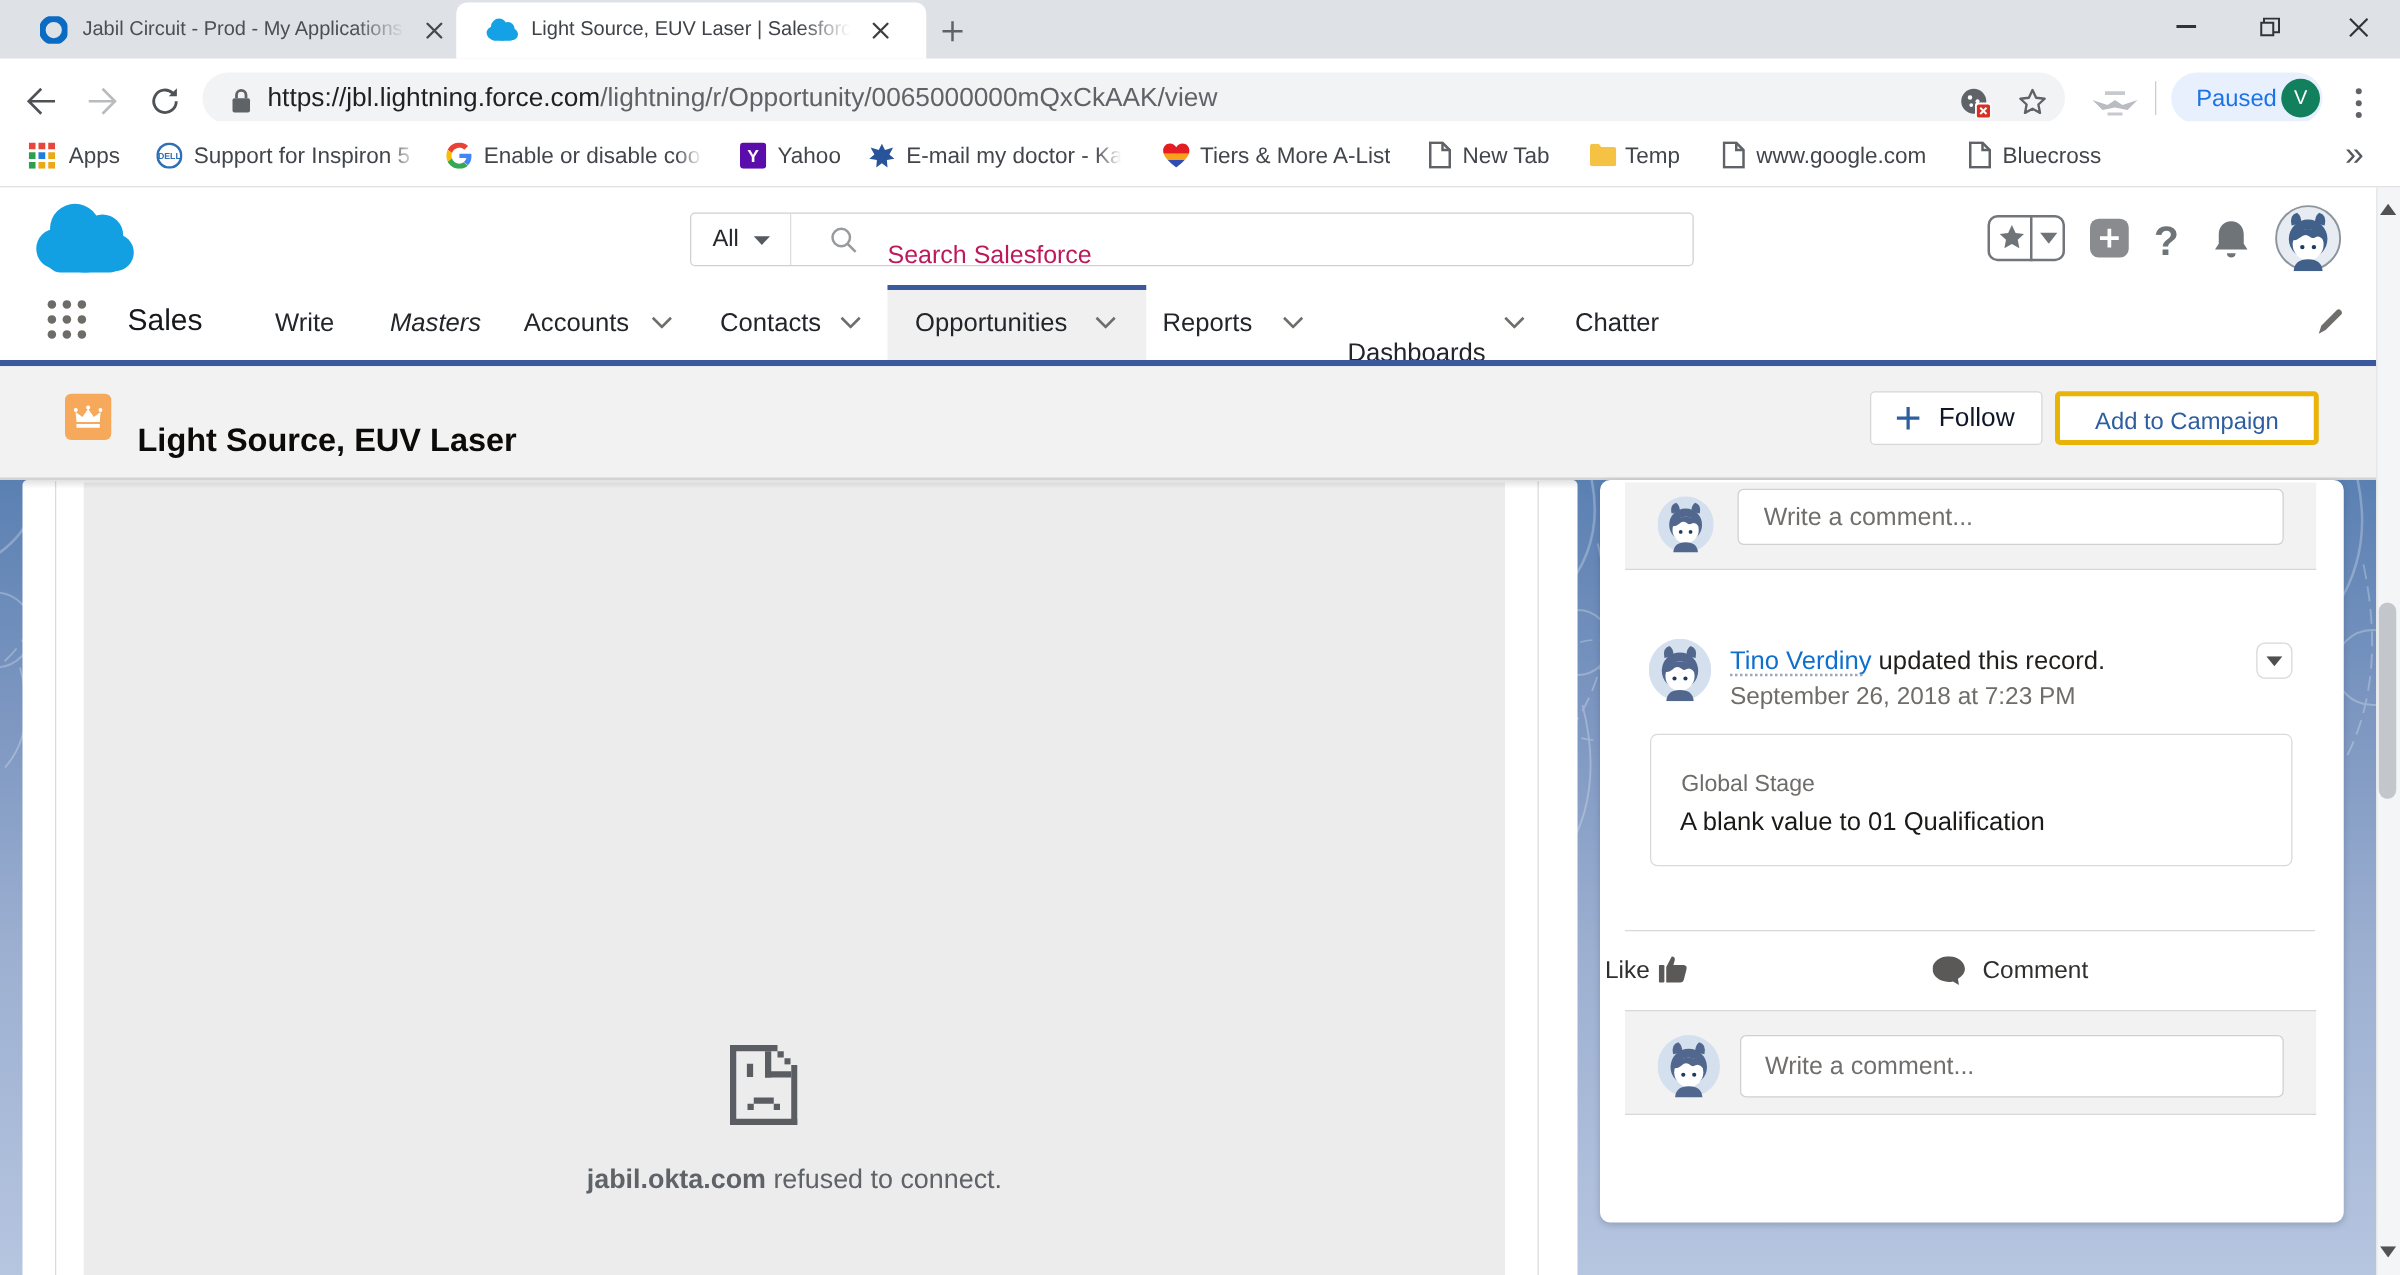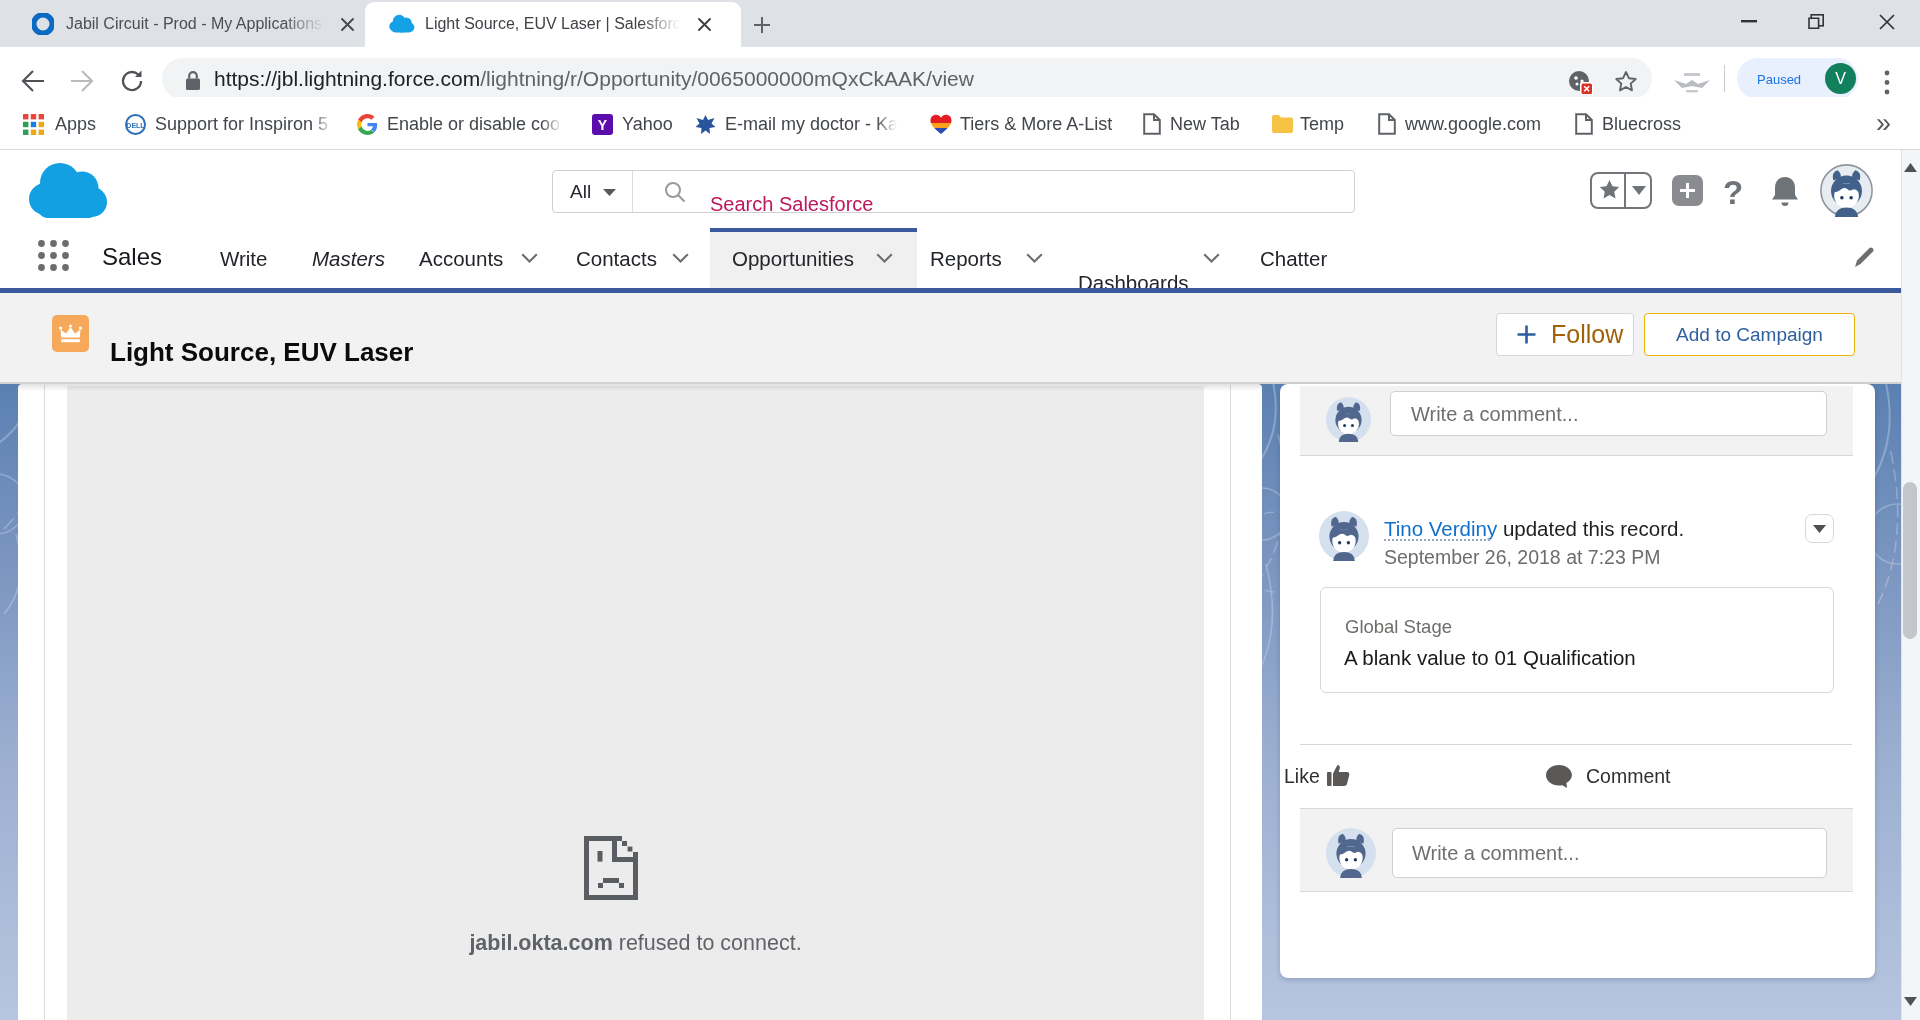--- a/index.html
+++ b/index.html
@@ -93,21 +93,21 @@
 
   <svg class="abs" style="left:1672px;top:72px;" width="40" height="22" viewBox="0 0 40 22">
     <path d="M2 8 L14 12 L20 8 L26 12 L38 8 L30 16 L20 14 L10 16 Z" fill="#b9bdc2"></path>
     <rect x="12" y="1" width="16" height="3" fill="#c6cacf"></rect>
     <rect x="14" y="18" width="12" height="2.4" fill="#c6cacf"></rect>
   </svg>
 
   <div class="abs" style="left:1724px;top:65px;width:1px;height:27px;background:#c9ccd0;"></div>
 
   <div class="abs" style="left:1737px;top:58px;width:121px;height:41px;background:#e8f0fe;border-radius:21px;"></div>
-  <div class="abs" style="left:1757px;top:68px;height:23px;font-size:13px;line-height:23px;color:#1a73e8;">Paused</div>
+  <div class="abs" style="left:1757px;top:68px;height:23px;font-size:19px;line-height:23px;color:#1a73e8;">Paused</div>
   <div class="abs" style="left:1825px;top:63px;width:31px;height:31px;border-radius:50%;background:#12805c;color:#fff;font-size:16px;line-height:31px;text-align:center;">V</div>
 
   <svg class="abs" style="left:1883px;top:68px;" width="8" height="30" viewBox="0 0 8 30">
     <circle cx="4" cy="5" r="2.4" fill="#5f6368"></circle>
       <circle cx="4" cy="14.5" r="2.4" fill="#5f6368"></circle>
       <circle cx="4" cy="24" r="2.4" fill="#5f6368"></circle>
   </svg>
 
   <div class="abs" style="left:0;top:97px;width:1920px;height:52px;background:#fff;"></div>
   <div class="abs" style="left:0;top:149px;width:1920px;height:1px;background:#d7d8da;"></div>
@@ -301,22 +301,22 @@
       <circle cx="1.6" cy="4" r="1.6"></circle>
         <circle cx="11.5" cy="2" r="1.6"></circle>
         <circle cx="21.4" cy="4" r="1.6"></circle>
     </g>
   </svg>
   <div class="abs" style="left:110px;top:321px;height:30px;font-size:26px;font-weight:bold;color:#0c0b0a;margin-top:16px;">Light Source, EUV Laser</div>
   <div class="abs" style="left:1496px;top:313px;width:138px;height:43px;background:#fff;border:1px solid #d8d6d4;border-radius:4px;"></div>
   <svg class="abs" style="left:1516px;top:324px;" width="21" height="21" viewBox="0 0 21 21">
       <path d="M10.5 1.5 V19.5 M1.5 10.5 H19.5" stroke="#2e5e9e" stroke-width="2.6"></path>
     </svg>
-  <div class="abs" style="left:1551px;top:323px;height:23px;font-size:25px;line-height:23px;color:#a16207;">Follow</div>
-  <div class="abs" style="left:1644px;top:313px;width:211px;height:43px;background:#fff;border:1px solid #eab308;border-radius:4px;font-size:19px;line-height:41px;text-align:center;color:#2e5e9e;">Add to Campaign</div>
+  <div class="abs" style="left:1551px;top:323px;height:23px;font-size:21px;line-height:23px;color:#0f172a;">Follow</div>
+  <div class="abs" style="left:1644px;top:313px;width:211px;height:43px;background:#fff;border:4px solid #eab308;border-radius:4px;font-size:19px;line-height:41px;text-align:center;color:#2e5e9e;">Add to Campaign</div>
 
   <div class="abs" style="left:0;top:384px;width:1901px;height:636px;background:linear-gradient(180deg,#5a80b2 0%,#7d97c1 30%,#9db0d1 60%,#b6c5e0 100%);">
     <svg width="1901" height="636" viewBox="0 0 1901 636" style="opacity:.26">
       <g stroke="#fff" fill="none">
         <path d="M-20 70 Q40 40 24 -10" stroke-width="2"></path>
         <path d="M-30 170 Q55 120 30 40 Q18 5 45 -20" stroke-width="1.5" stroke-dasharray="14 7"></path>
         <path d="M4 230 Q30 200 16 150" stroke-width="1.5"></path>
         <circle cx="-4" cy="120" r="30" stroke-width="1.5"></circle>
         <path d="M1250 90 Q1290 45 1268 -20" stroke-width="2"></path>
         <path d="M1256 200 Q1300 140 1278 50" stroke-width="1.5" stroke-dasharray="12 6"></path>

